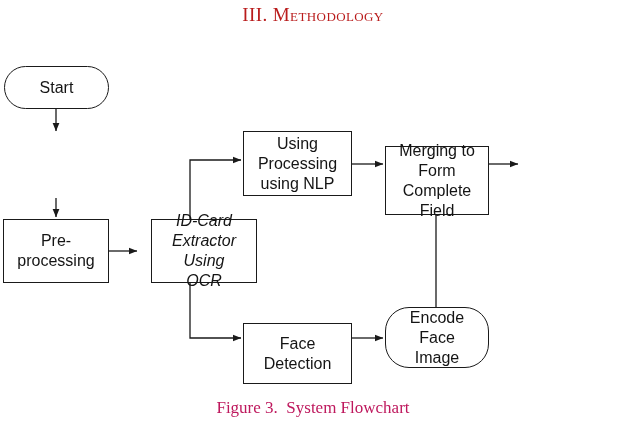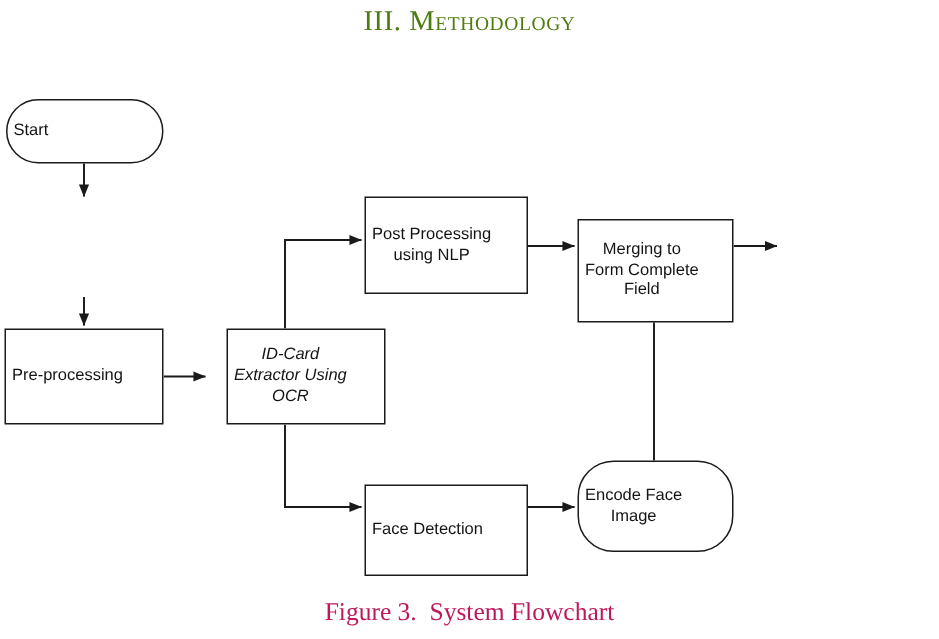--- a/index.html
+++ b/index.html
@@ -27,21 +27,21 @@
   
   .section-heading {
     position: absolute;
     left: 0;
     top: 4px;
     width: 626px;
     text-align: center;
     font-family: "Liberation Serif", "DejaVu Serif", serif;
     font-size: 19px;
     letter-spacing: 0.4px;
-    color: #4d7c0f;
+    color: #b91c1c;
     font-variant: small-caps;
     white-space: pre;
   }
   .section-heading .num {
     font-variant: normal;
   }
 
   
   .figure-caption {
     position: absolute;
@@ -65,23 +65,24 @@
   }
 
   
   .node {
     position: absolute;
     box-sizing: border-box;
     border: 1.3px solid #1a1a1a;
     background: #ffffff;
     display: flex;
     align-items: center;
+    justify-content: center;
     text-align: center;
     font-family: "Liberation Sans", "DejaVu Sans", sans-serif;
-    font-size: 11px;
+    font-size: 16px;
     line-height: 1.25;
     color: #141414;
     z-index: 3;
   }
   .node.process {
     border-radius: 0;
   }
   .node.terminal {
     border-radius: 22px;
   }
@@ -162,21 +163,21 @@
     <span class="node-label">Pre-processing</span>
   </div>
 
   <div class="node process" id="node-extractor">
     <span class="node-label">ID-Card
 Extractor Using
 OCR</span>
   </div>
 
   <div class="node process" id="node-postprocess">
-    <span class="node-label">Post Processing
+    <span class="node-label">Using Processing
 using NLP</span>
   </div>
 
   <div class="node process" id="node-merging">
     <span class="node-label">Merging to
 Form Complete
 Field</span>
   </div>
 
 

